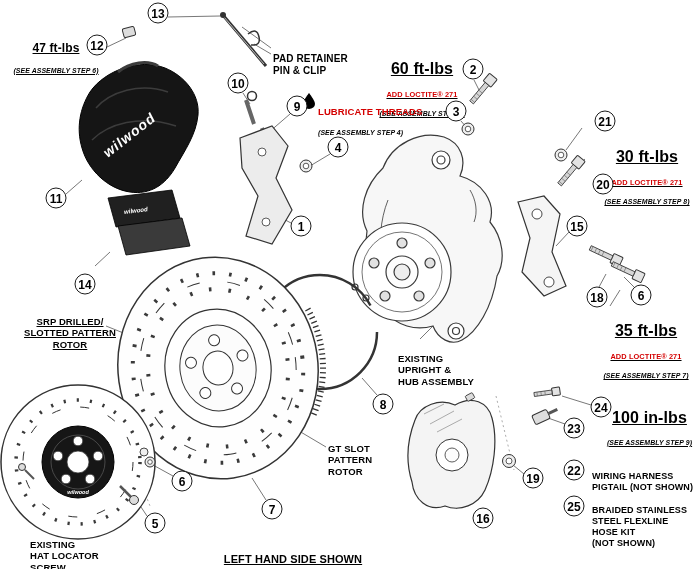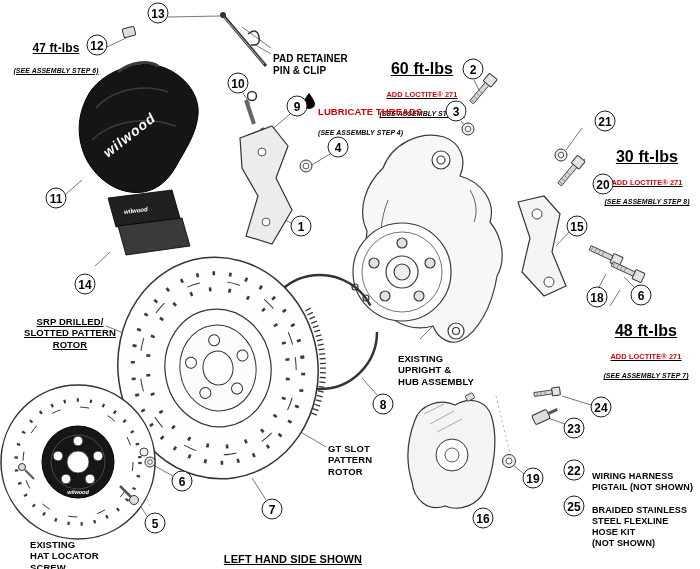--- a/index.html
+++ b/index.html
@@ -271,25 +271,29 @@
     <span class="note">(SEE ASSEMBLY STEP 4)</span>
   </div>
 
   <div class="lbl center" style="left:598px; top:135px; width:98px">
     <span class="mid">30 ft-lbs</span>
     <span class="loctite">ADD LOCTITE® 271</span>
     <span class="note">(SEE ASSEMBLY STEP 8)</span>
   </div>
 
   <div class="lbl center" style="left:596px; top:309px; width:100px">
-    <span class="mid">48 ft-lbs</span>
+    <span class="mid">35 ft-lbs</span>
     <span class="loctite">ADD LOCTITE® 271</span>
     <span class="note">(SEE ASSEMBLY STEP 7)</span>
   </div>
 
+  <div class="lbl center" style="left:602px; top:396px; width:95px">
+    <span class="mid">100 in-lbs</span>
+    <span class="note">(SEE ASSEMBLY STEP 9)</span>
+  </div>
 
   <div class="lbl center" style="left:18px; top:304px; width:104px">
     <span>SRP DRILLED/
 SLOTTED PATTERN
 ROTOR</span>
   </div>
 
   <div class="lbl" style="left:398px; top:341px">
     <span>EXISTING
 UPRIGHT &amp;
@@ -339,18 +343,18 @@
       <div class="callout" style="left: 97px; top: 45px;">12</div>
       <div class="callout" style="left: 158px; top: 13px;">13</div>
       <div class="callout" style="left: 85px; top: 284px;">14</div>
       <div class="callout" style="left: 577px; top: 226px;">15</div>
       <div class="callout" style="left: 463px; top: 518px; margin-left: 20px;">16</div>
       <div class="callout" style="left: 641px; top: 295px;">6</div>
       <div class="callout" style="left: 597px; top: 297px;">18</div>
       <div class="callout" style="left: 533px; top: 478px;">19</div>
       <div class="callout" style="left: 603px; top: 153px; margin-top: 31px;">20</div>
       <div class="callout" style="left: 605px; top: 121px;">21</div>
-      <div class="callout" style="left: 574px; top: 470px; border-radius: 10px;">22</div>
+      <div class="callout" style="left: 574px; top: 470px;">22</div>
       <div class="callout" style="left: 574px; top: 428px; text-align: right;">23</div>
       <div class="callout" style="left: 601px; top: 407px;">24</div>
       <div class="callout" style="left: 574px; top: 506px;">25</div>
     </div>
 </div>
 
 </body></html>

